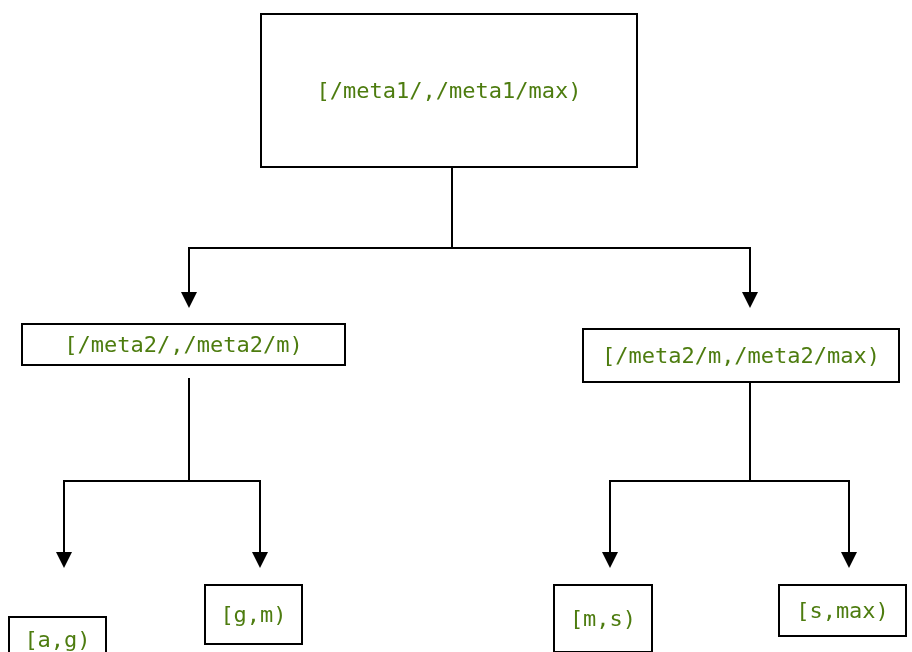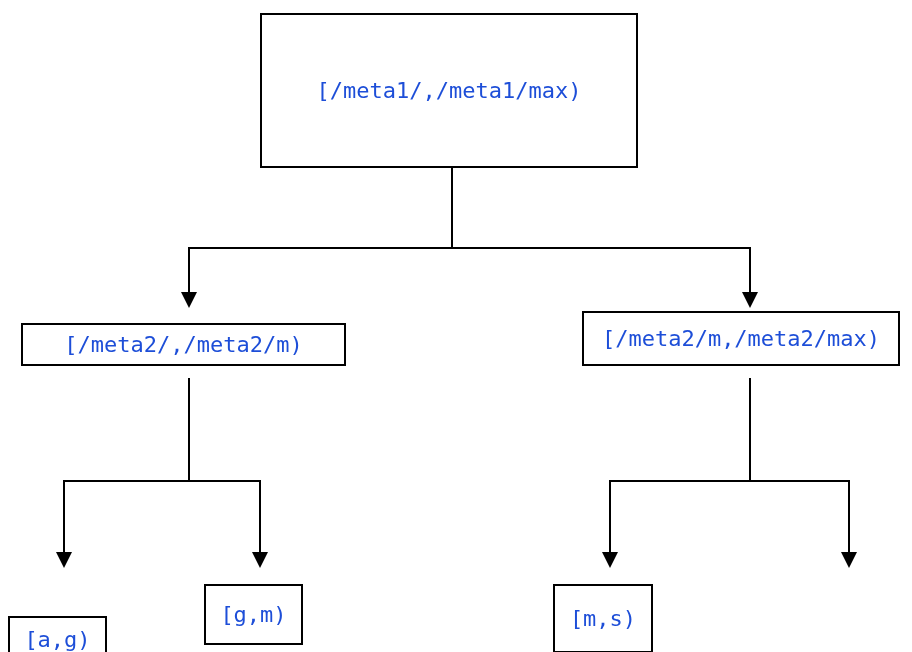--- a/index.html
+++ b/index.html
@@ -18,26 +18,26 @@
   .node {
     position: absolute;
     box-sizing: border-box;
     border: 2px solid #000000;
     background: #ffffff;
     display: flex;
     align-items: center;
     justify-content: center;
     font-size: 22px;
     line-height: 1;
-    color: #1d4ed8;
+    color: #4d7c0f;
     white-space: nowrap;
   }
   .node-root  { left: 260px; top: 13px;  width: 378px; height: 155px; }
   .node-left  { left: 21px;  top: 323px; width: 325px; height: 43px;  }
-  .node-right { left: 582px; top: 311px; width: 318px; height: 55px; align-items: center;  }
+  .node-right { left: 582px; top: 328px; width: 318px; height: 55px; align-items: center;  }
   .node-leaf1 { left: 8px;   top: 616px; width: 99px;  height: 48px;  }
   .node-leaf2 { left: 204px; top: 584px; width: 99px;  height: 61px;  }
   .node-leaf3 { left: 553px; top: 584px; width: 100px; height: 69px;  }
   .node-leaf4 { left: 778px; top: 584px; width: 129px; height: 53px;  }
   svg.connectors {
     position: absolute;
     left: 0;
     top: 0;
     pointer-events: none;
   }
@@ -94,14 +94,17 @@
   </div>
 
   <div class="node node-leaf2">
     <span>[g,m)</span>
   </div>
 
   <div class="node node-leaf3">
     <span>[m,s)</span>
   </div>
 
+  <div class="node node-leaf4">
+    <span>[s,max)</span>
+  </div>
 
 </div>
 
 </body></html>

